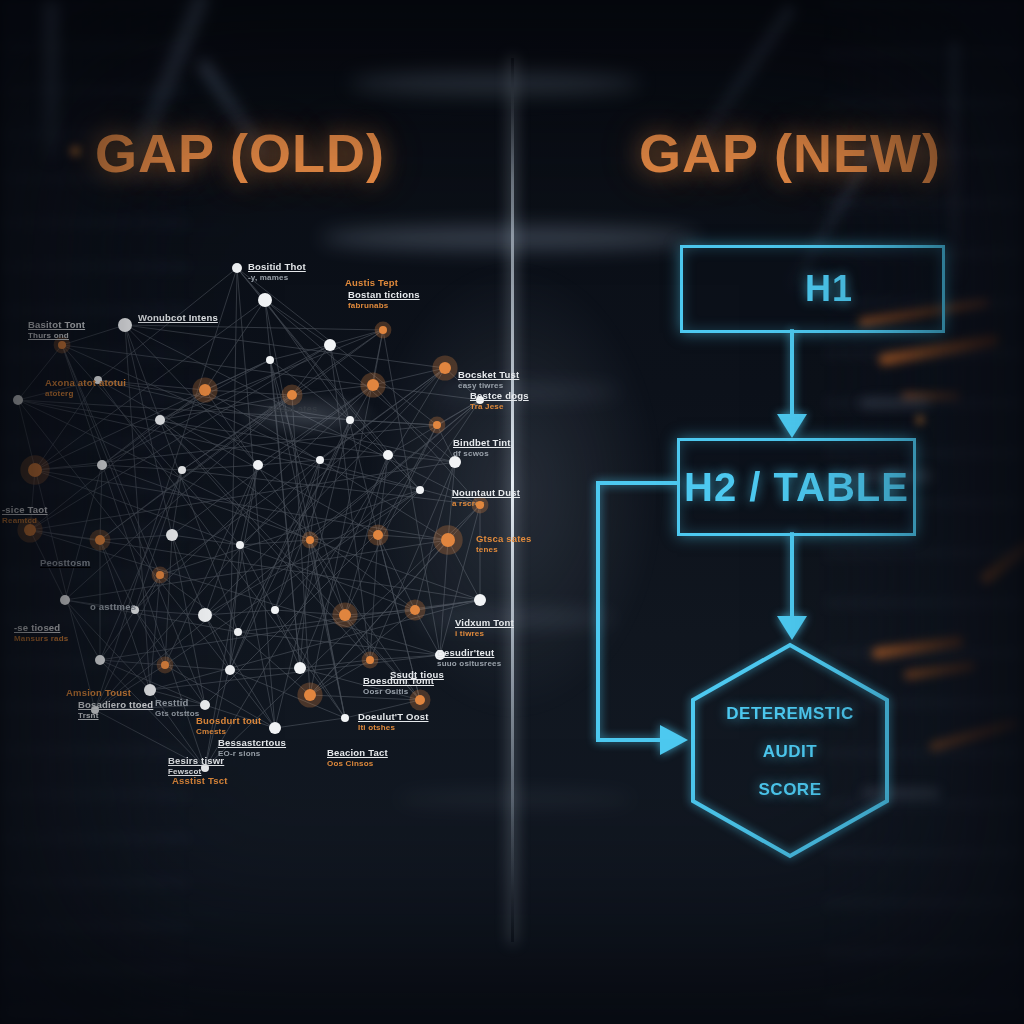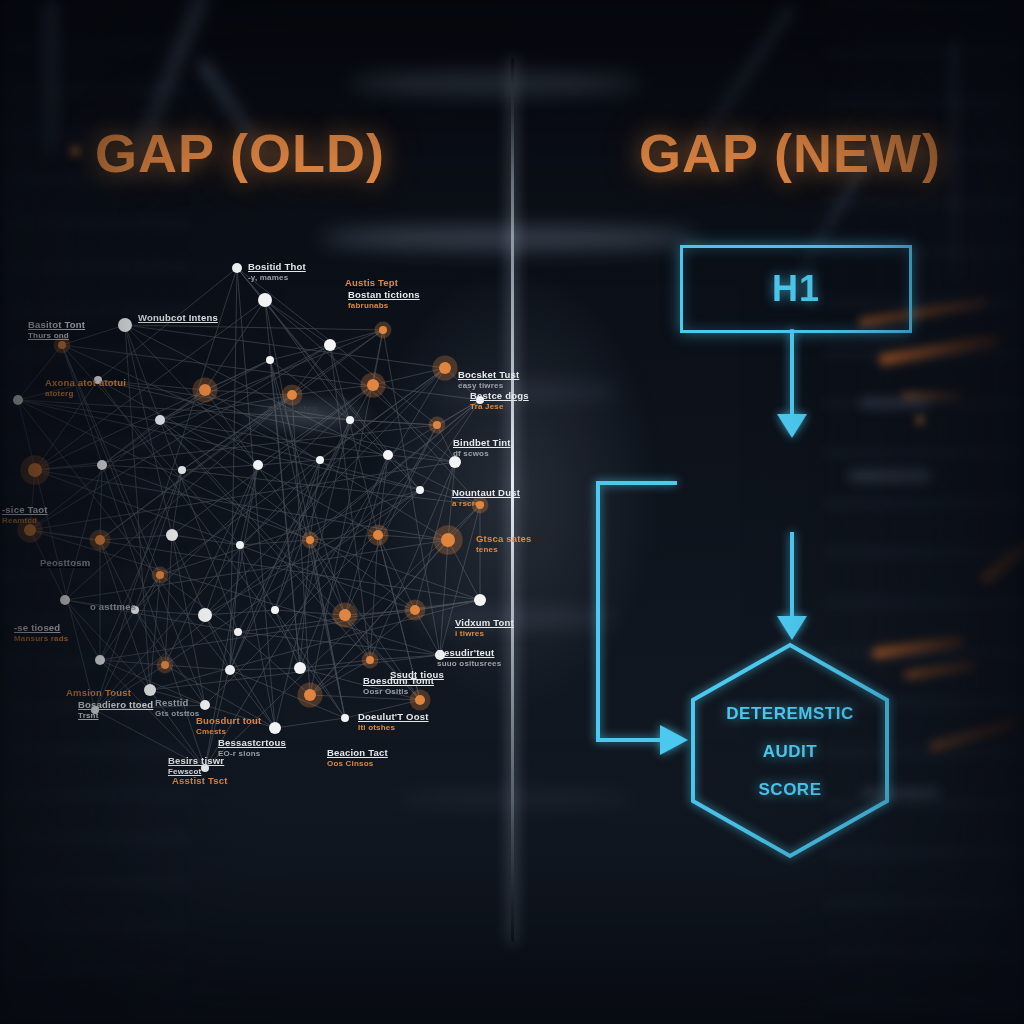--- a/index.html
+++ b/index.html
@@ -57,21 +57,21 @@
   .lc-w{color:#e6e9ec;text-decoration:underline;} .lc-o{color:#e08a3c;} .lc-g{color:#9aa2ab;} .lc-d{color:#343a42;}
   .blob{position:absolute;left:232px;top:392px;width:150px;height:46px;border-radius:50%;
     background:radial-gradient(closest-side,rgba(165,175,190,.28),rgba(165,175,190,0));filter:blur(3px);}
   
   .fc-box{
     position:absolute;border:3px solid #4dc9f0;background:rgba(10,18,28,.18);
     display:flex;align-items:center;justify-content:center;color:#4dc9f0;font-weight:bold;
     box-shadow:0 0 14px rgba(77,201,240,.5),inset 0 0 14px rgba(77,201,240,.25);
     text-shadow:0 0 12px rgba(77,201,240,.7);
   }
-  .fc-h1{left:680px;top:245px;width:226px;height:82px;font-size:36px;letter-spacing:1px;}
+  .fc-h1{left:680px;top:245px;width:226px;height:82px;font-size:36px;letter-spacing:1px;padding-left:33px;}
   .fc-h2{left:677px;top:438px;width:233px;height:92px;font-size:40px;letter-spacing:1px;}
   .fc-svg{position:absolute;inset:0;pointer-events:none;}
   .fc-stroke{stroke:#4dc9f0;stroke-width:4;fill:none;filter:drop-shadow(0 0 5px rgba(77,201,240,.75));}
   .fc-fill{fill:#4dc9f0;filter:drop-shadow(0 0 5px rgba(77,201,240,.75));}
   .hex-text{
     position:absolute;left:678px;top:695px;width:224px;text-align:center;
     color:#4dc9f0;font-weight:bold;font-size:17px;line-height:38px;letter-spacing:.5px;
     text-shadow:0 0 12px rgba(77,201,240,.7);
   }
 </style>
@@ -420,21 +420,21 @@
       <circle cx="480" cy="505" r="8.4" fill="#e0853f" opacity="0.28"></circle>
       <circle cx="480" cy="505" r="4" fill="#e0853f"></circle>
       <circle cx="205" cy="768" r="4" fill="#f2f4f6"></circle>
       <circle cx="95" cy="710" r="4" fill="#f2f4f6"></circle>
     </svg>
   <div id="net-labels" class="layer">
       <div class="netlabel" style="left: 248px; top: 262px;">
         <div class="main lc-w">Bositid Thot</div>
         <div class="sub lc-g">-y, mames</div>
       </div>
-      <div class="netlabel" style="left: 345px; top: 278px; text-decoration: underline;">
+      <div class="netlabel" style="left: 345px; top: 278px;">
         <div class="main lc-o">Austis Tept</div>
       </div>
       <div class="netlabel" style="left: 348px; top: 290px;">
         <div class="main lc-w">Bostan tictions</div>
         <div class="sub lc-o">fabrunabs</div>
       </div>
       <div class="netlabel" style="left: 28px; top: 320px;">
         <div class="main lc-w">Basitot Tont</div>
         <div class="sub lc-w">Thurs ond</div>
       </div>
@@ -538,20 +538,23 @@
     <polygon class="fc-fill" points="777,414 807,414 792,438"></polygon>
     <line class="fc-stroke" x1="792" y1="532" x2="792" y2="618"></line>
     <polygon class="fc-fill" points="777,616 807,616 792,640"></polygon>
     <polyline class="fc-stroke" points="677,483 598,483 598,740 660,740"></polyline>
     <polygon class="fc-fill" points="660,725 660,755 688,740"></polygon>
     <polygon class="fc-stroke" points="790,645 887,700 887,801 790,856 693,801 693,700"></polygon>
   </svg>
   <div class="fc-box fc-h1">
     <span>H1</span>
   </div>
+  <div class="fc-box fc-h2">
+    <span>H2 / TABLE</span>
+  </div>
   <div class="hex-text">
     <div>DETEREMSTIC</div>
     <div>AUDIT</div>
     <div>SCORE</div>
   </div>
 
   <div class="vignette"></div>
 </div>
 
 </body></html>

